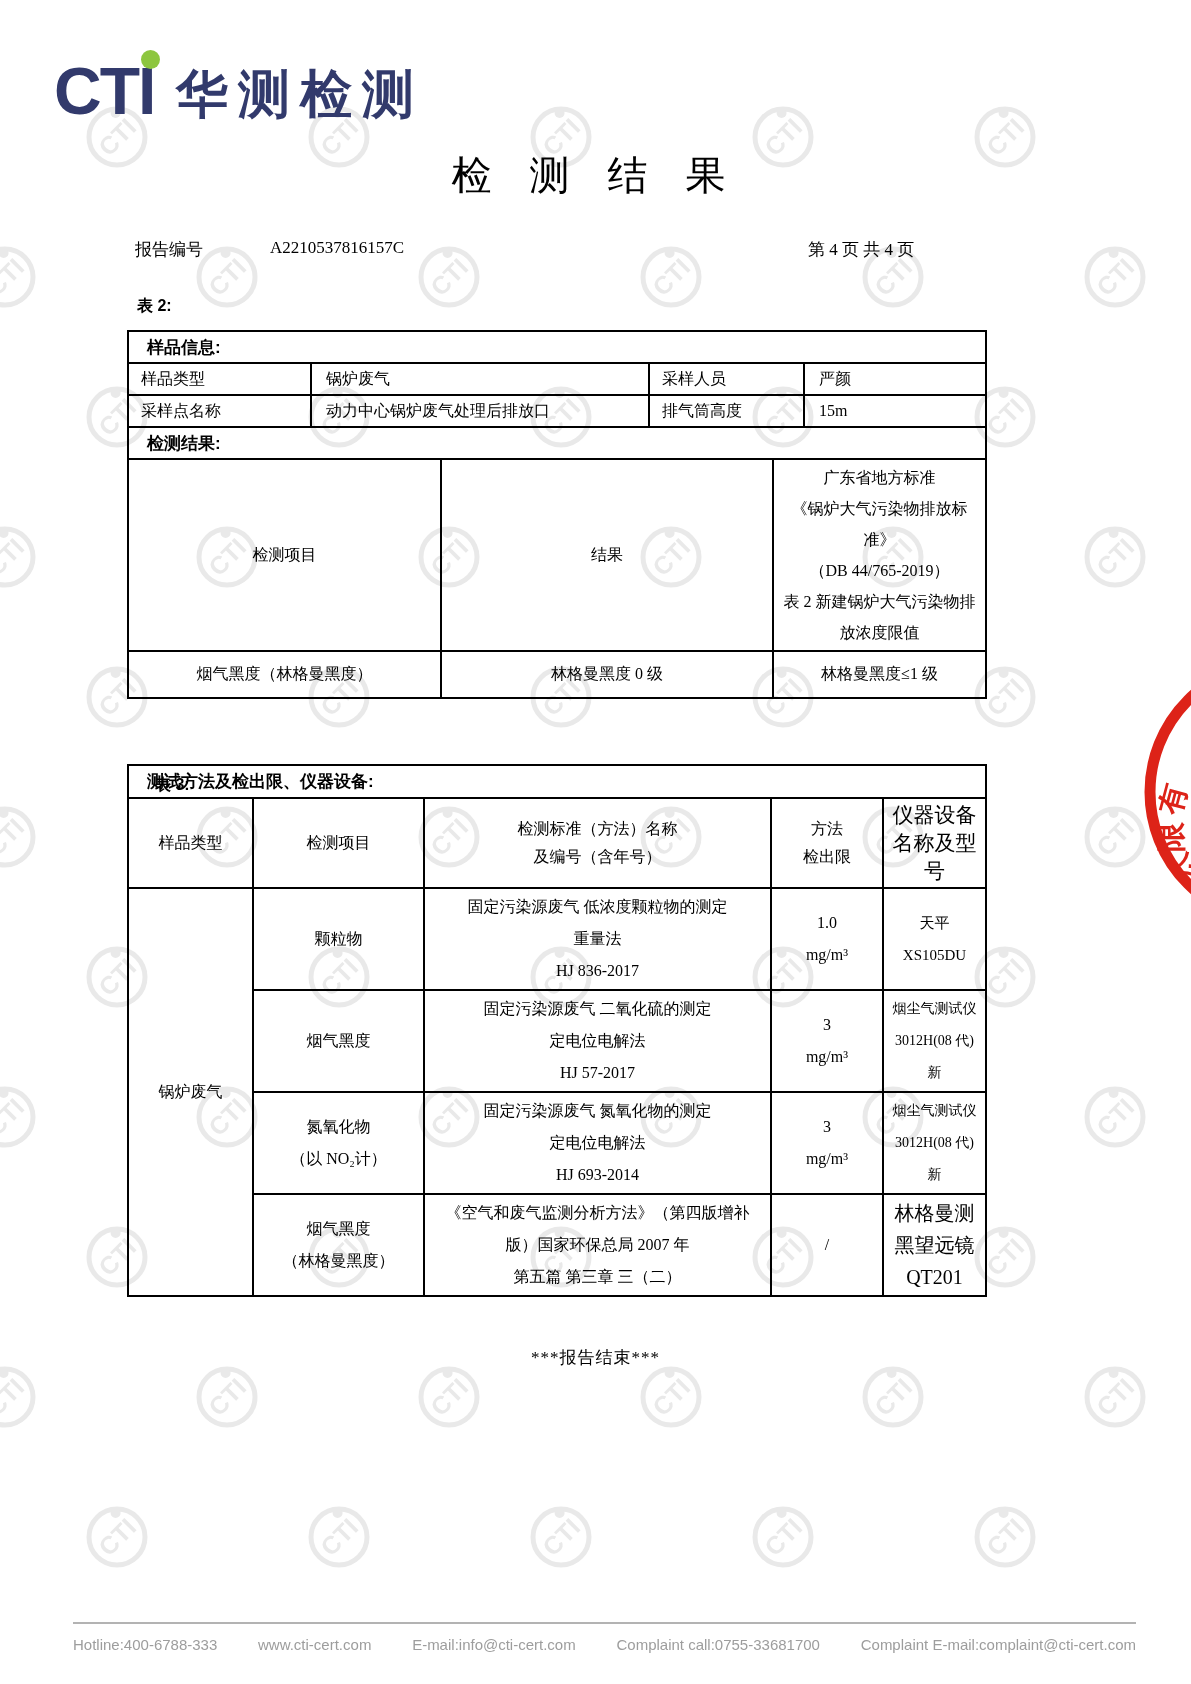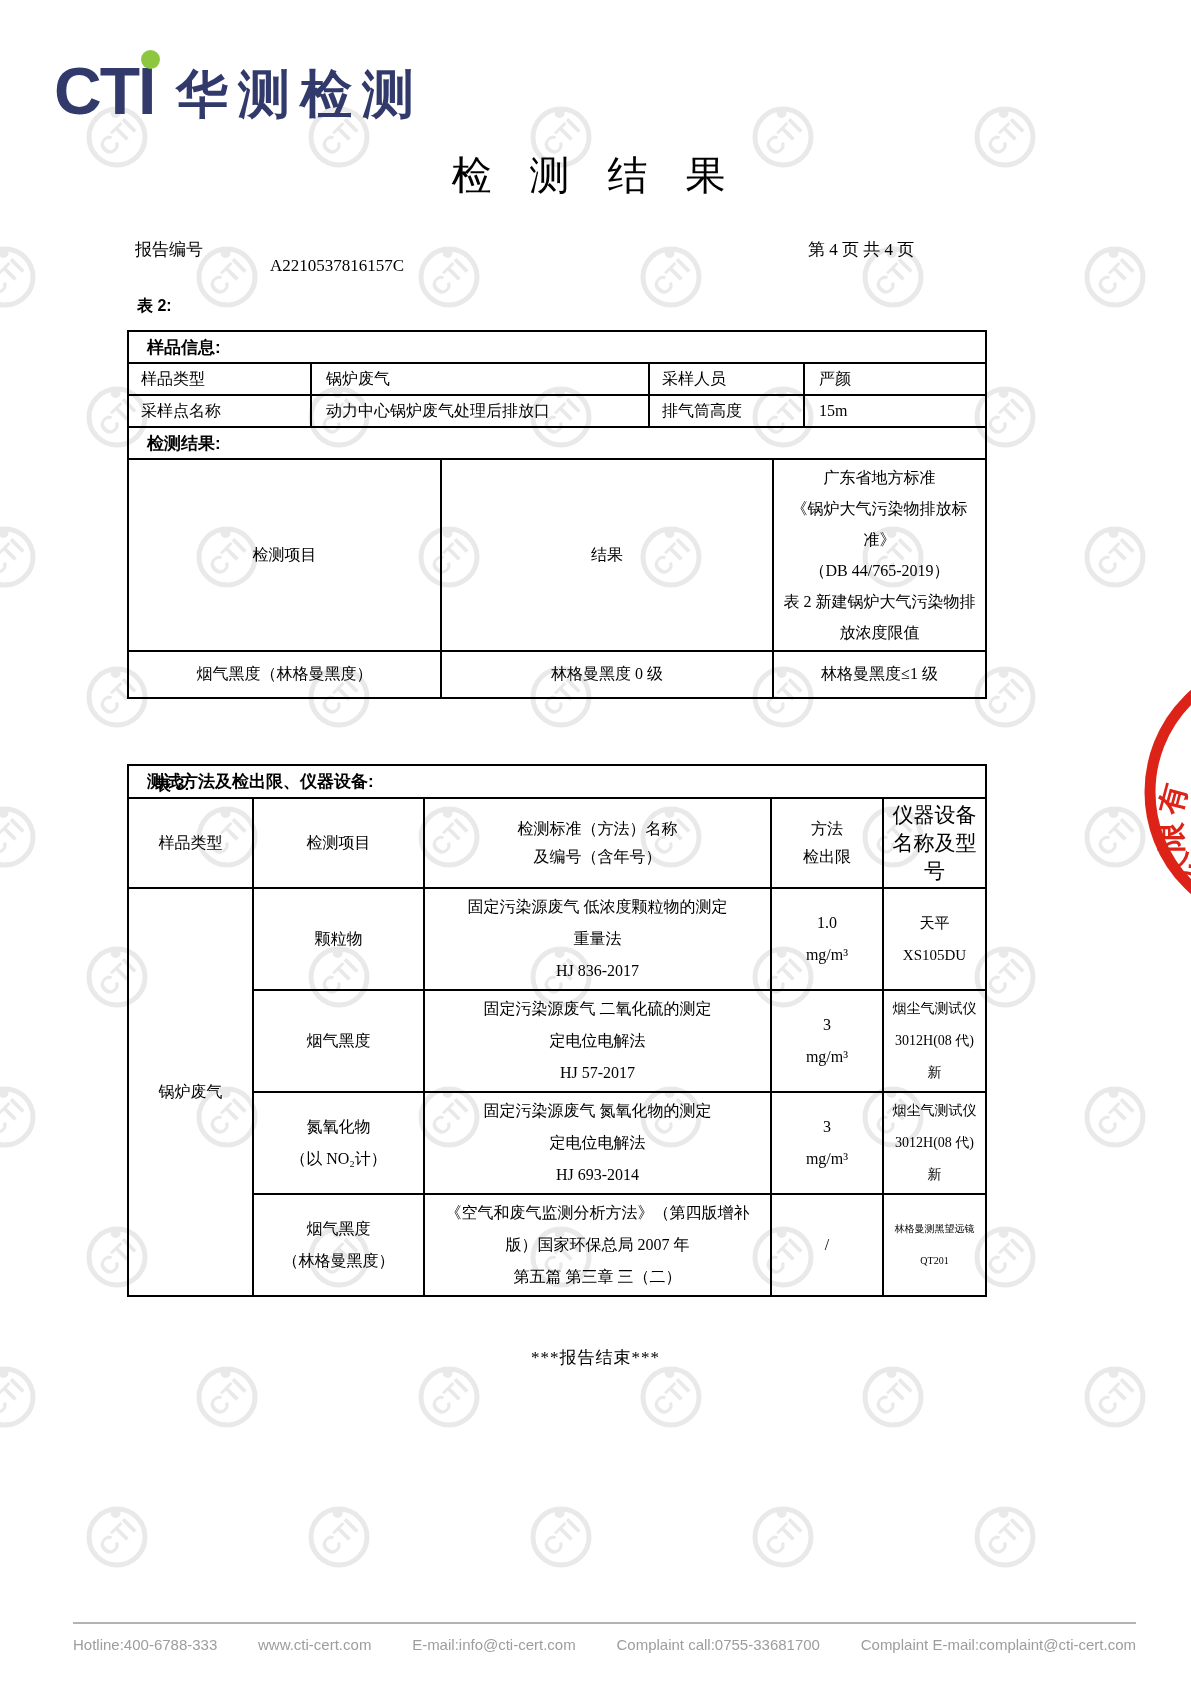--- a/index.html
+++ b/index.html
@@ -492,21 +492,21 @@
 
   <div class="abs z1" style="left:54px; top:58px;">
     <span class="logo-cti">CTI</span>
   </div>
   <div class="abs z1 logo-dot" style="left:141px; top:50px;"></div>
   <div class="abs z1 doc-title" style="left:0; top:148px;">检 测 结 果</div>
 
   <div class="abs z1 logo-name" style="left:176px; top:68px;">华测检测</div>
 
   <div class="abs z1 hdr-text" style="left:135px; top:238px;">报告编号</div>
-  <div class="abs z1 hdr-text" style="left:270px; top:256px;">A2210537816157C</div>
+  <div class="abs z1 hdr-text" style="left:270px; top:238px;">A2210537816157C</div>
   <div class="abs z1 hdr-text" style="left:808px; top:238px;">第 4 页 共 4 页</div>
 
   <div class="abs z1 tbl-caption" style="left:137px; top:296px;">表 2:</div>
 
   <div class="abs z1" style="left:127px; top:330px;">
     <table>
       <colgroup>
           <col style="width:183px">
           <col style="width:338px">
           <col style="width:155px">
@@ -616,21 +616,21 @@
         <td class="ctr ml lh32" style="font-size:14px;">烟尘气测试仪
 3012H(08 代)新</td>
       </tr>
       <tr style="height:95px">
         <td class="ctr ml lh32">烟气黑度
 （林格曼黑度）</td>
         <td class="ctr ml lh32">《空气和废气监测分析方法》（第四版增补
 版）国家环保总局 2007 年
 第五篇 第三章 三（二）</td>
         <td class="ctr">/</td>
-        <td class="ctr ml lh32" style="font-size:10px;margin-left:13px;">林格曼测黑望远镜
+        <td class="ctr ml lh32" style="font-size:20px;margin-left:13px;">林格曼测黑望远镜
 QT201</td>
       </tr>
     </tbody>
       </table>
   </div>
 
   <div class="abs z1 end-note">***报告结束***</div>
 
   <svg class="abs" style="left:1128px; top:655px; z-index:3;" width="160" height="340" viewBox="0 0 160 340">
     <circle cx="152" cy="137" r="130" fill="none" stroke-width="11" stroke="#dd2318"></circle>

